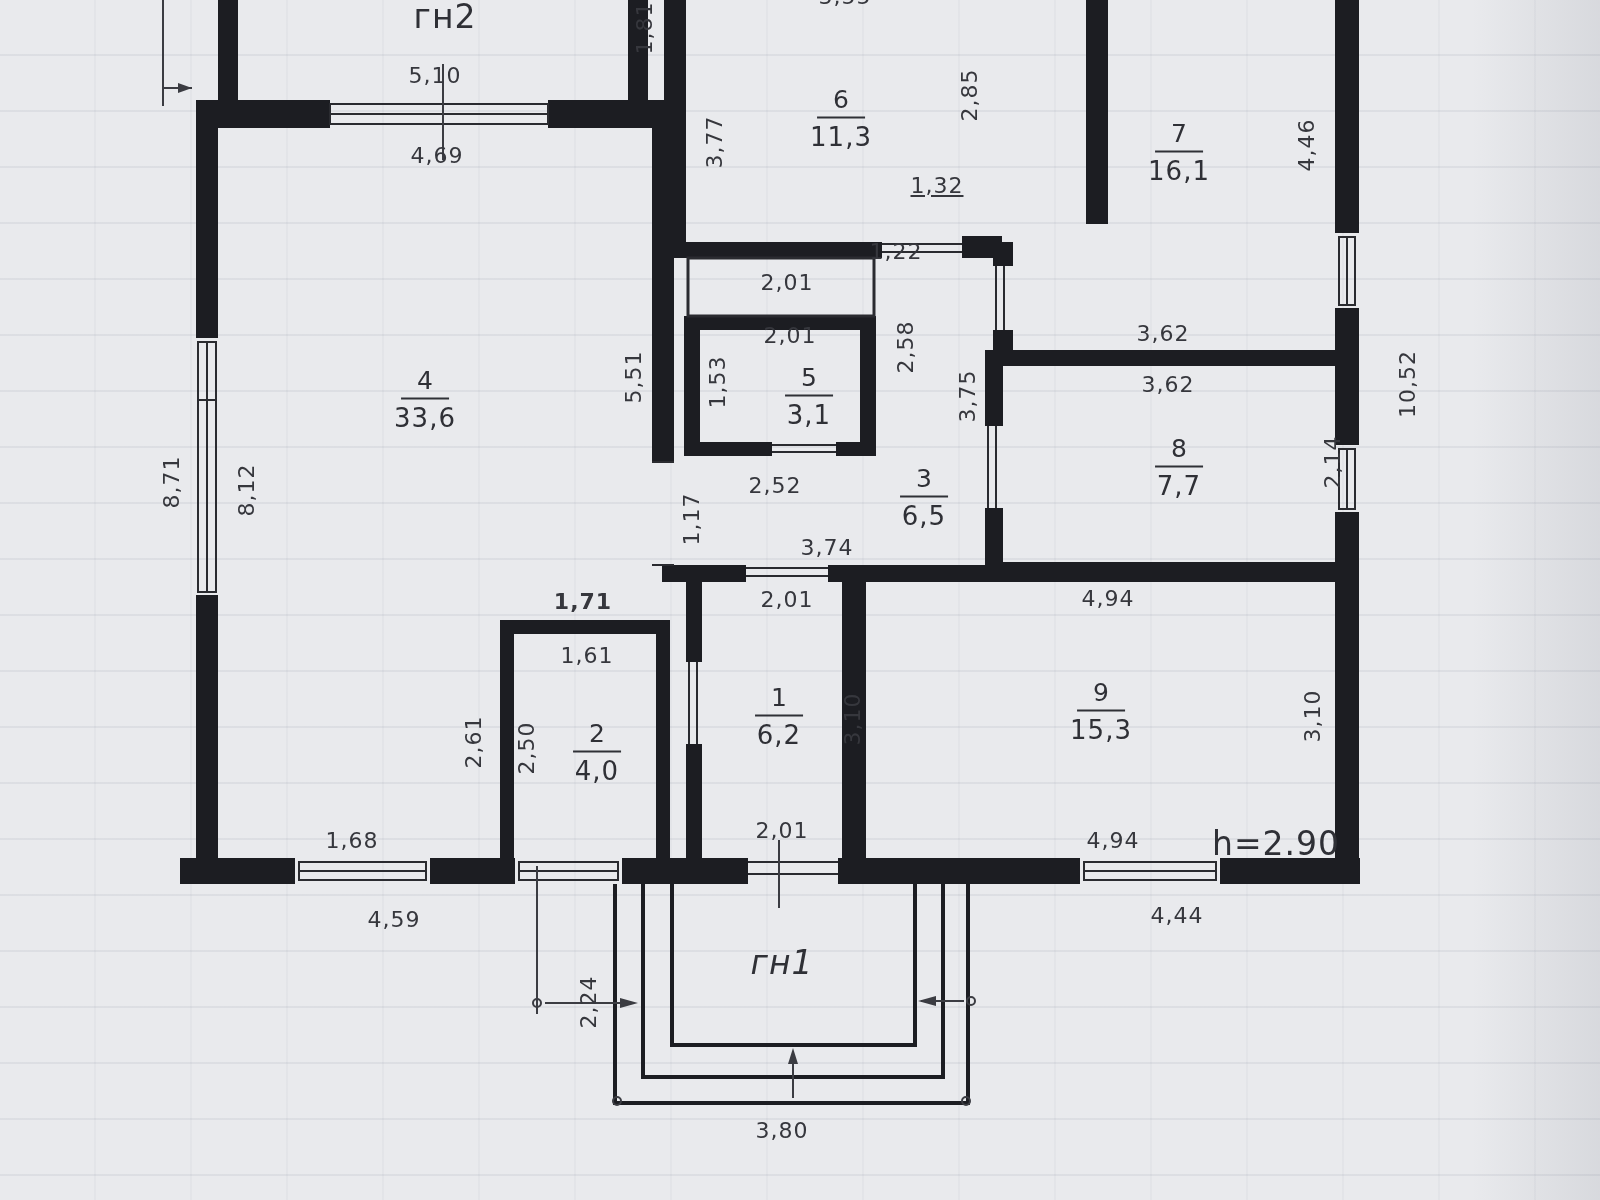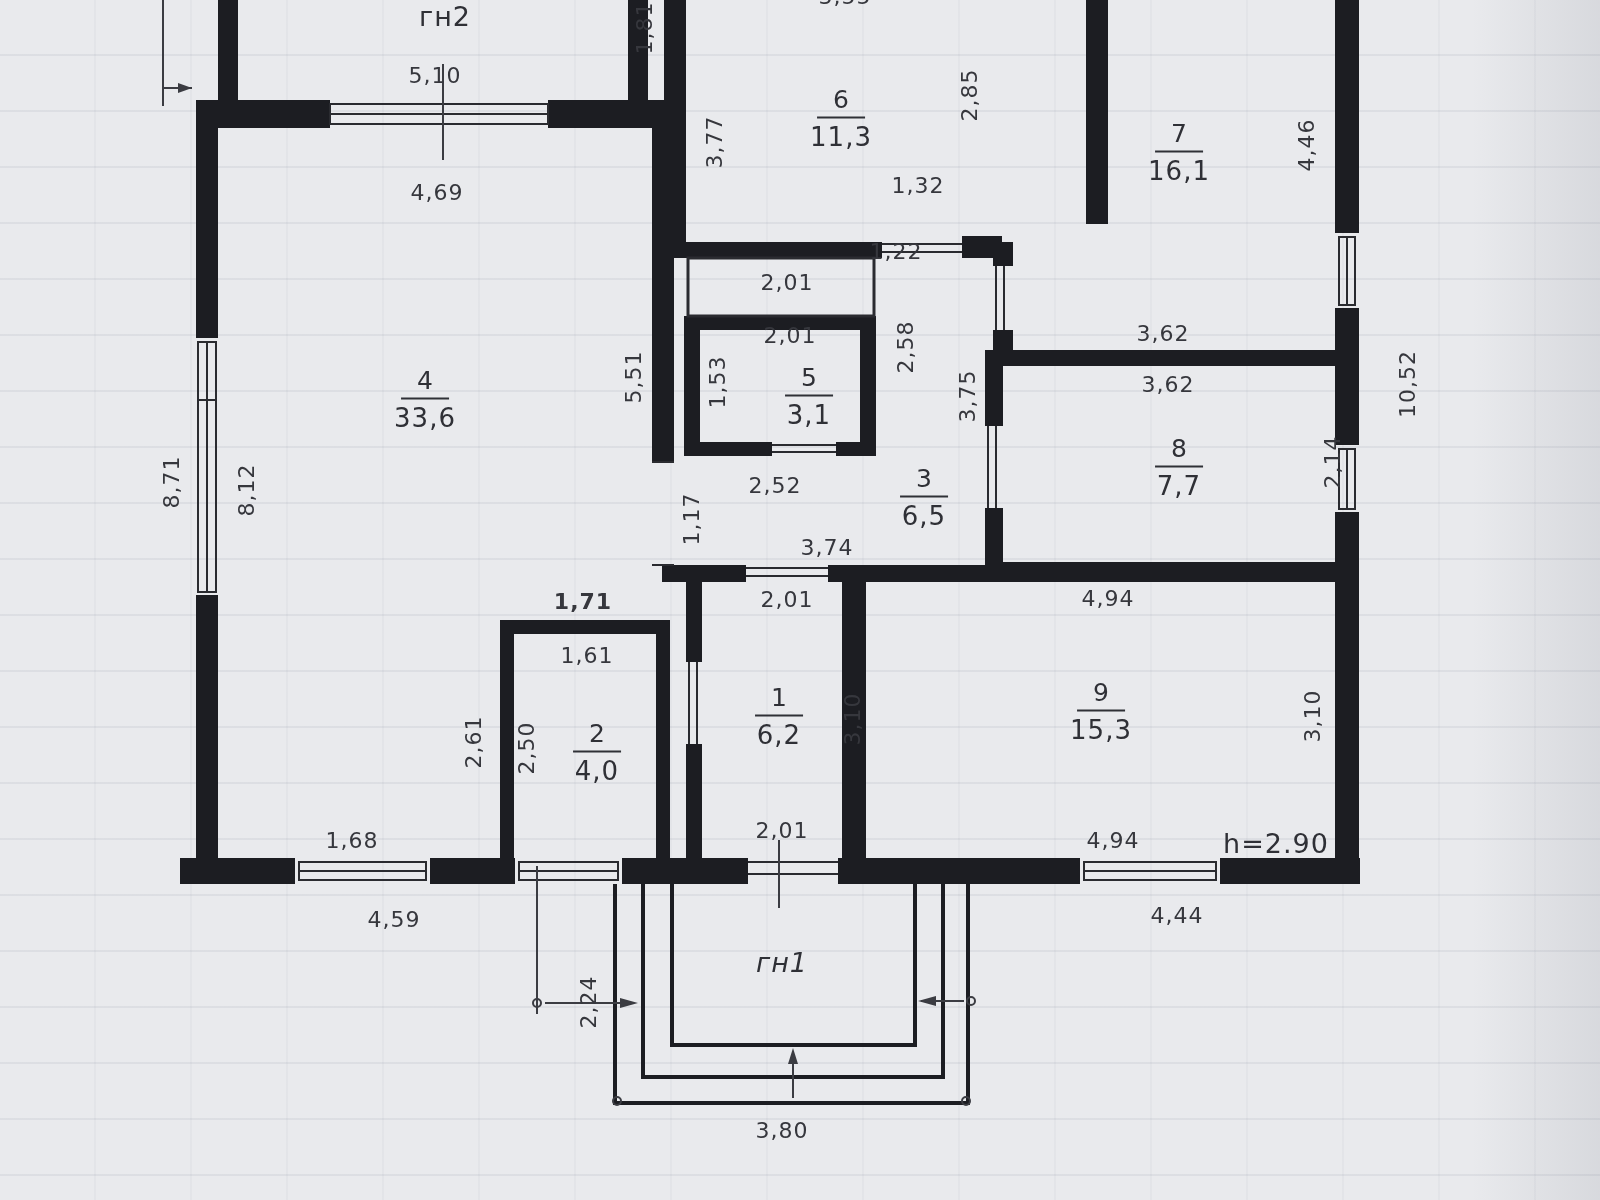--- a/index.html
+++ b/index.html
@@ -17,21 +17,21 @@
       linear-gradient(to right, rgba(0,0,0,0) 92%, rgba(90,95,110,0.12) 100%);
   }
   svg.plan{position:absolute;left:0;top:0;}
   .dim{
     position:absolute;transform:translate(-50%,-50%);
     font-size:22px;color:#36373d;letter-spacing:1px;white-space:nowrap;line-height:1;
   }
   .dim.rot{transform:translate(-50%,-50%) rotate(-90deg);}
   .zone-label{
     position:absolute;transform:translate(-50%,-50%);
-    font-size:27px;color:#2f3036;letter-spacing:1px;white-space:nowrap;line-height:1;
+    font-size:33px;color:#2f3036;letter-spacing:1px;white-space:nowrap;line-height:1;
   }
   .room-label{
     position:absolute;transform:translate(-50%,-50%);
     text-align:center;color:#2f3036;line-height:1;
   }
   .room-label .num{
     display:inline-block;font-size:25px;padding:0 16px 5px;
     border-bottom:2px solid #2f3036;
   }
   .room-label .area{font-size:26px;margin-top:5px;letter-spacing:1px;}
@@ -181,26 +181,26 @@
       <polygon points="192,88 178,83 178,93"></polygon>
       <polygon points="638,1003 620,998 620,1008"></polygon>
       <polygon points="918,1001 936,996 936,1006"></polygon>
       <polygon points="793,1048 788,1064 798,1064"></polygon>
     </g>
   </svg>
 
   <div id="annotation-layer">
       <div class="dim" style="left: 845px; top: -3px;">3,55</div>
       <div class="dim" style="left: 435px; top: 76px;">5,10</div>
-      <div class="dim" style="left: 437px; top: 156px; margin-top: 37px;">4,69</div>
+      <div class="dim" style="left: 437px; top: 156px;">4,69</div>
       <div class="dim rot" style="left: 645px; top: 28px;">1,81</div>
       <div class="dim rot" style="left: 715px; top: 142px;">3,77</div>
       <div class="dim rot" style="left: 970px; top: 95px;">2,85</div>
       <div class="dim rot" style="left: 1307px; top: 145px;">4,46</div>
-      <div class="dim" style="left: 918px; top: 186px;">1,32</div>
+      <div class="dim" style="left: 937px; top: 186px; text-decoration: underline;">1,32</div>
       <div class="dim" style="left: 896px; top: 252px;">1,22</div>
       <div class="dim" style="left: 787px; top: 283px;">2,01</div>
       <div class="dim" style="left: 790px; top: 336px;">2,01</div>
       <div class="dim rot" style="left: 718px; top: 382px;">1,53</div>
       <div class="dim rot" style="left: 906px; top: 347px;">2,58</div>
       <div class="dim rot" style="left: 634px; top: 377px;">5,51</div>
       <div class="dim" style="left: 1163px; top: 334px;">3,62</div>
       <div class="dim" style="left: 1168px; top: 385px;">3,62</div>
       <div class="dim rot" style="left: 1333px; top: 462px;">2,14</div>
       <div class="dim rot" style="left: 1408px; top: 384px;">10,52</div>

